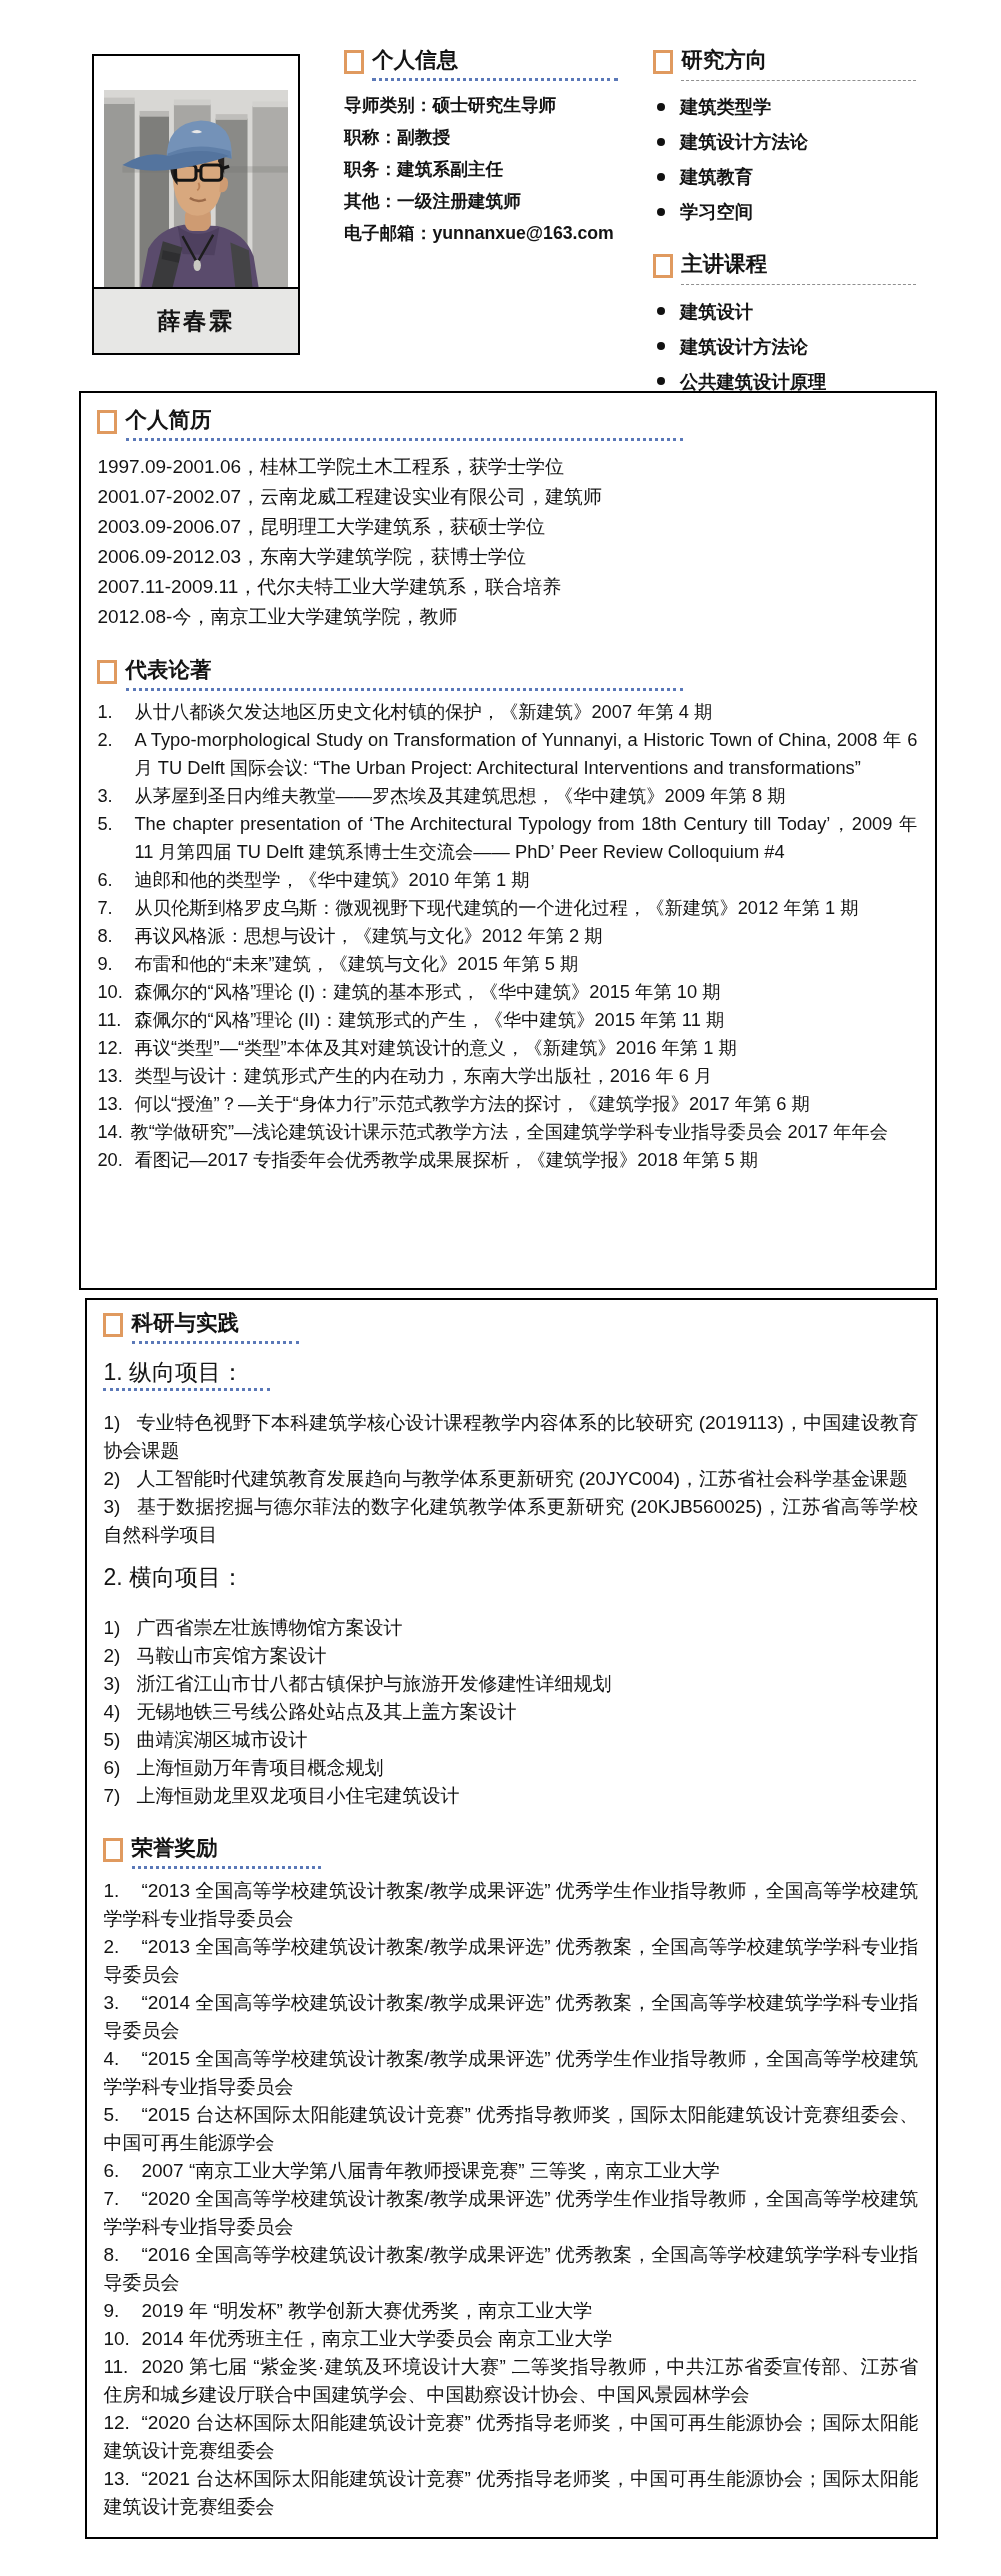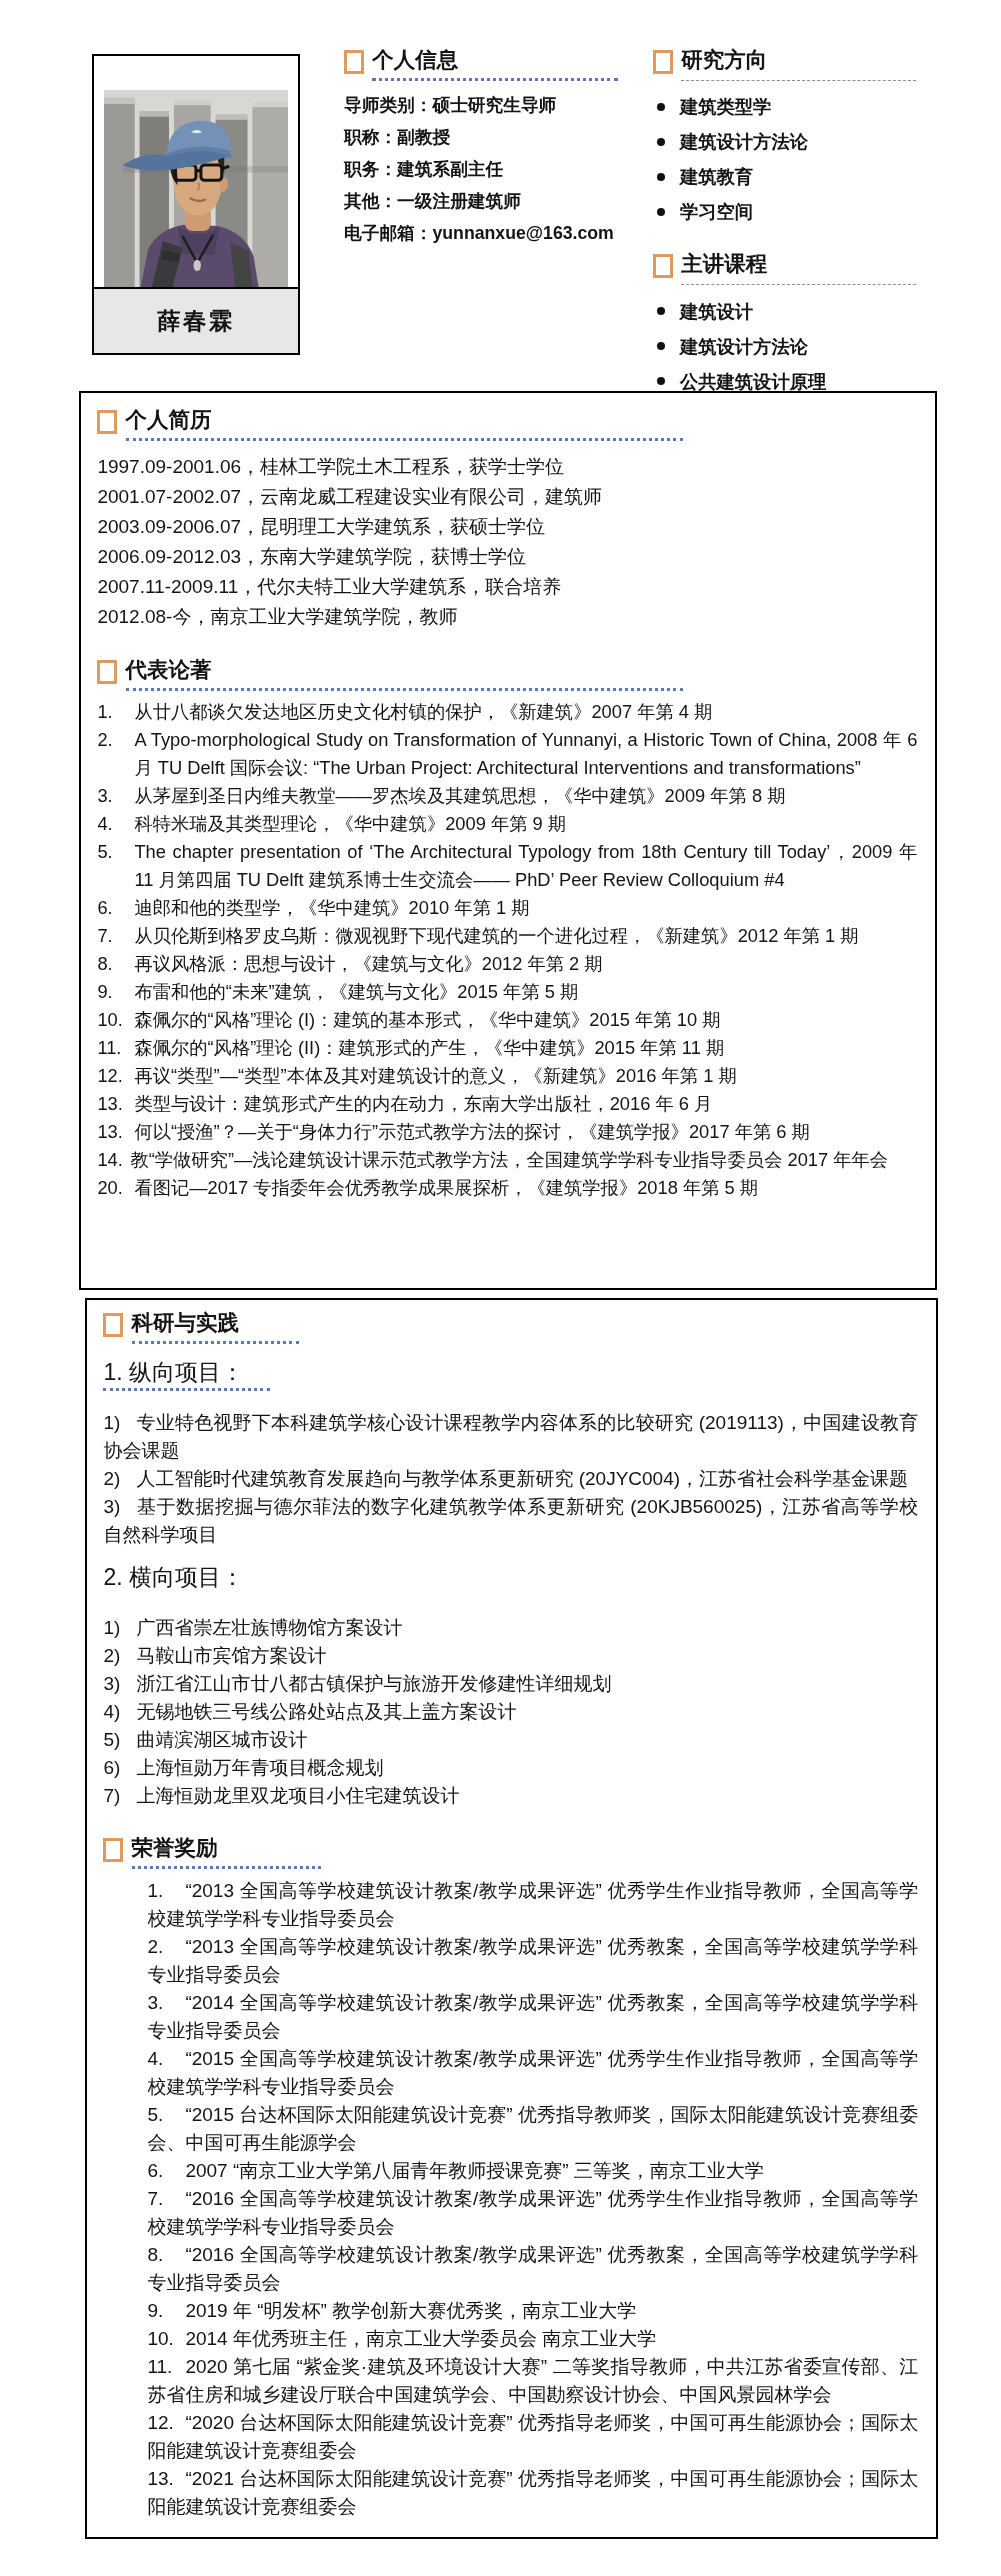--- a/index.html
+++ b/index.html
@@ -67,21 +67,21 @@
 
   
   .plabel{font-size:23px;line-height:28px;margin-top:14px;font-weight:normal;}
   .dotted-u{border-bottom:3.2px dotted #5B79B8;padding-bottom:3.2px;padding-right:26.5px;}
   .gap-block{}
   .item{margin:0;font-size:19px;line-height:28px;text-align:justify;}
   .item .num{display:inline-block;}
   .projlist .item .num{width:33px;}
   .honlist .item .num{width:38px;}
   .honors-head{margin-top:26.5px;}
-  .honlist{margin-top:7.6px;margin-left:44px;}
+  .honlist{margin-top:7.6px;}
 </style>
 </head>
 <body>
 
 <div class="photo-frame">
   <div class="photo-area">
     <svg viewBox="0 0 300 310" preserveAspectRatio="none">
 
       <rect x="0" y="0" width="300" height="310" fill="#D8D7D4"></rect>
 
@@ -211,21 +211,20 @@
 
   <div class="sec-head head2">
     <span class="sq"></span>
     <span class="sec-title ud880">代表论著</span>
   </div>
   <div class="plist">
 
   <p class="pitem"><span class="num">1.</span><span>从廿八都谈欠发达地区历史文化村镇的保护，《新建筑》2007 年第 4 期</span></p>
       <p class="pitem"><span class="num">2.</span><span>A Typo-morphological Study on Transformation of Yunnanyi, a Historic Town of China, 2008 年 6 月 TU Delft 国际会议: “The Urban Project: Architectural Interventions and transformations”</span></p>
       <p class="pitem"><span class="num">3.</span><span>从茅屋到圣日内维夫教堂——罗杰埃及其建筑思想，《华中建筑》2009 年第 8 期</span></p>
-      <p class="pitem"><span class="num">4.</span><span>科特米瑞及其类型理论，《华中建筑》2009 年第 9 期</span></p>
       <p class="pitem"><span class="num">5.</span><span>The chapter presentation of ‘The Architectural Typology from 18th Century till Today’，2009 年 11 月第四届 TU Delft 建筑系博士生交流会—— PhD’ Peer Review Colloquium #4</span></p>
       <p class="pitem"><span class="num">6.</span><span>迪郎和他的类型学，《华中建筑》2010 年第 1 期</span></p>
       <p class="pitem"><span class="num">7.</span><span>从贝伦斯到格罗皮乌斯：微观视野下现代建筑的一个进化过程，《新建筑》2012 年第 1 期</span></p>
       <p class="pitem"><span class="num">8.</span><span>再议风格派：思想与设计，《建筑与文化》2012 年第 2 期</span></p>
       <p class="pitem"><span class="num">9.</span><span>布雷和他的“未来”建筑，《建筑与文化》2015 年第 5 期</span></p>
       <p class="pitem"><span class="num">10.</span><span>森佩尔的“风格”理论 (I)：建筑的基本形式，《华中建筑》2015 年第 10 期</span></p>
       <p class="pitem"><span class="num">11.</span><span>森佩尔的“风格”理论 (II)：建筑形式的产生，《华中建筑》2015 年第 11 期</span></p>
       <p class="pitem"><span class="num">12.</span><span>再议“类型”—“类型”本体及其对建筑设计的意义，《新建筑》2016 年第 1 期</span></p>
       <p class="pitem"><span class="num">13.</span><span>类型与设计：建筑形式产生的内在动力，东南大学出版社，2016 年 6 月</span></p>
       <p class="pitem"><span class="num">13.</span><span>何以“授渔”？—关于“身体力行”示范式教学方法的探讨，《建筑学报》2017 年第 6 期</span></p>
@@ -265,21 +264,21 @@
     <span class="sec-title ud300">荣誉奖励</span>
   </div>
   <div class="honlist">
 
   <p class="item"><span class="num">1.</span><span>“2013 全国高等学校建筑设计教案/教学成果评选” 优秀学生作业指导教师，全国高等学校建筑学学科专业指导委员会</span></p>
       <p class="item"><span class="num">2.</span><span>“2013 全国高等学校建筑设计教案/教学成果评选” 优秀教案，全国高等学校建筑学学科专业指导委员会</span></p>
       <p class="item"><span class="num">3.</span><span>“2014 全国高等学校建筑设计教案/教学成果评选” 优秀教案，全国高等学校建筑学学科专业指导委员会</span></p>
       <p class="item"><span class="num">4.</span><span>“2015 全国高等学校建筑设计教案/教学成果评选” 优秀学生作业指导教师，全国高等学校建筑学学科专业指导委员会</span></p>
       <p class="item"><span class="num">5.</span><span>“2015 台达杯国际太阳能建筑设计竞赛” 优秀指导教师奖，国际太阳能建筑设计竞赛组委会、中国可再生能源学会</span></p>
       <p class="item"><span class="num">6.</span><span>2007 “南京工业大学第八届青年教师授课竞赛” 三等奖，南京工业大学</span></p>
-      <p class="item"><span class="num">7.</span><span>“2016 全国高等学校建筑设计教案/教学成果评选” 优秀学生作业指导教师，全国高等学校建筑学学科专业指导委员会</span></p>
+      <p class="item"><span class="num">7.</span><span>“2020 全国高等学校建筑设计教案/教学成果评选” 优秀学生作业指导教师，全国高等学校建筑学学科专业指导委员会</span></p>
       <p class="item"><span class="num">8.</span><span>“2016 全国高等学校建筑设计教案/教学成果评选” 优秀教案，全国高等学校建筑学学科专业指导委员会</span></p>
       <p class="item"><span class="num">9.</span><span>2019 年 “明发杯” 教学创新大赛优秀奖，南京工业大学</span></p>
       <p class="item"><span class="num">10.</span><span>2014 年优秀班主任，南京工业大学委员会 南京工业大学</span></p>
       <p class="item"><span class="num">11.</span><span>2020 第七届 “紫金奖·建筑及环境设计大赛” 二等奖指导教师，中共江苏省委宣传部、江苏省住房和城乡建设厅联合中国建筑学会、中国勘察设计协会、中国风景园林学会</span></p>
       <p class="item"><span class="num">12.</span><span>“2020 台达杯国际太阳能建筑设计竞赛” 优秀指导老师奖，中国可再生能源协会；国际太阳能建筑设计竞赛组委会</span></p>
       <p class="item"><span class="num">13.</span><span>“2021 台达杯国际太阳能建筑设计竞赛” 优秀指导老师奖，中国可再生能源协会；国际太阳能建筑设计竞赛组委会</span></p>
     </div>
 </div>
 
 

